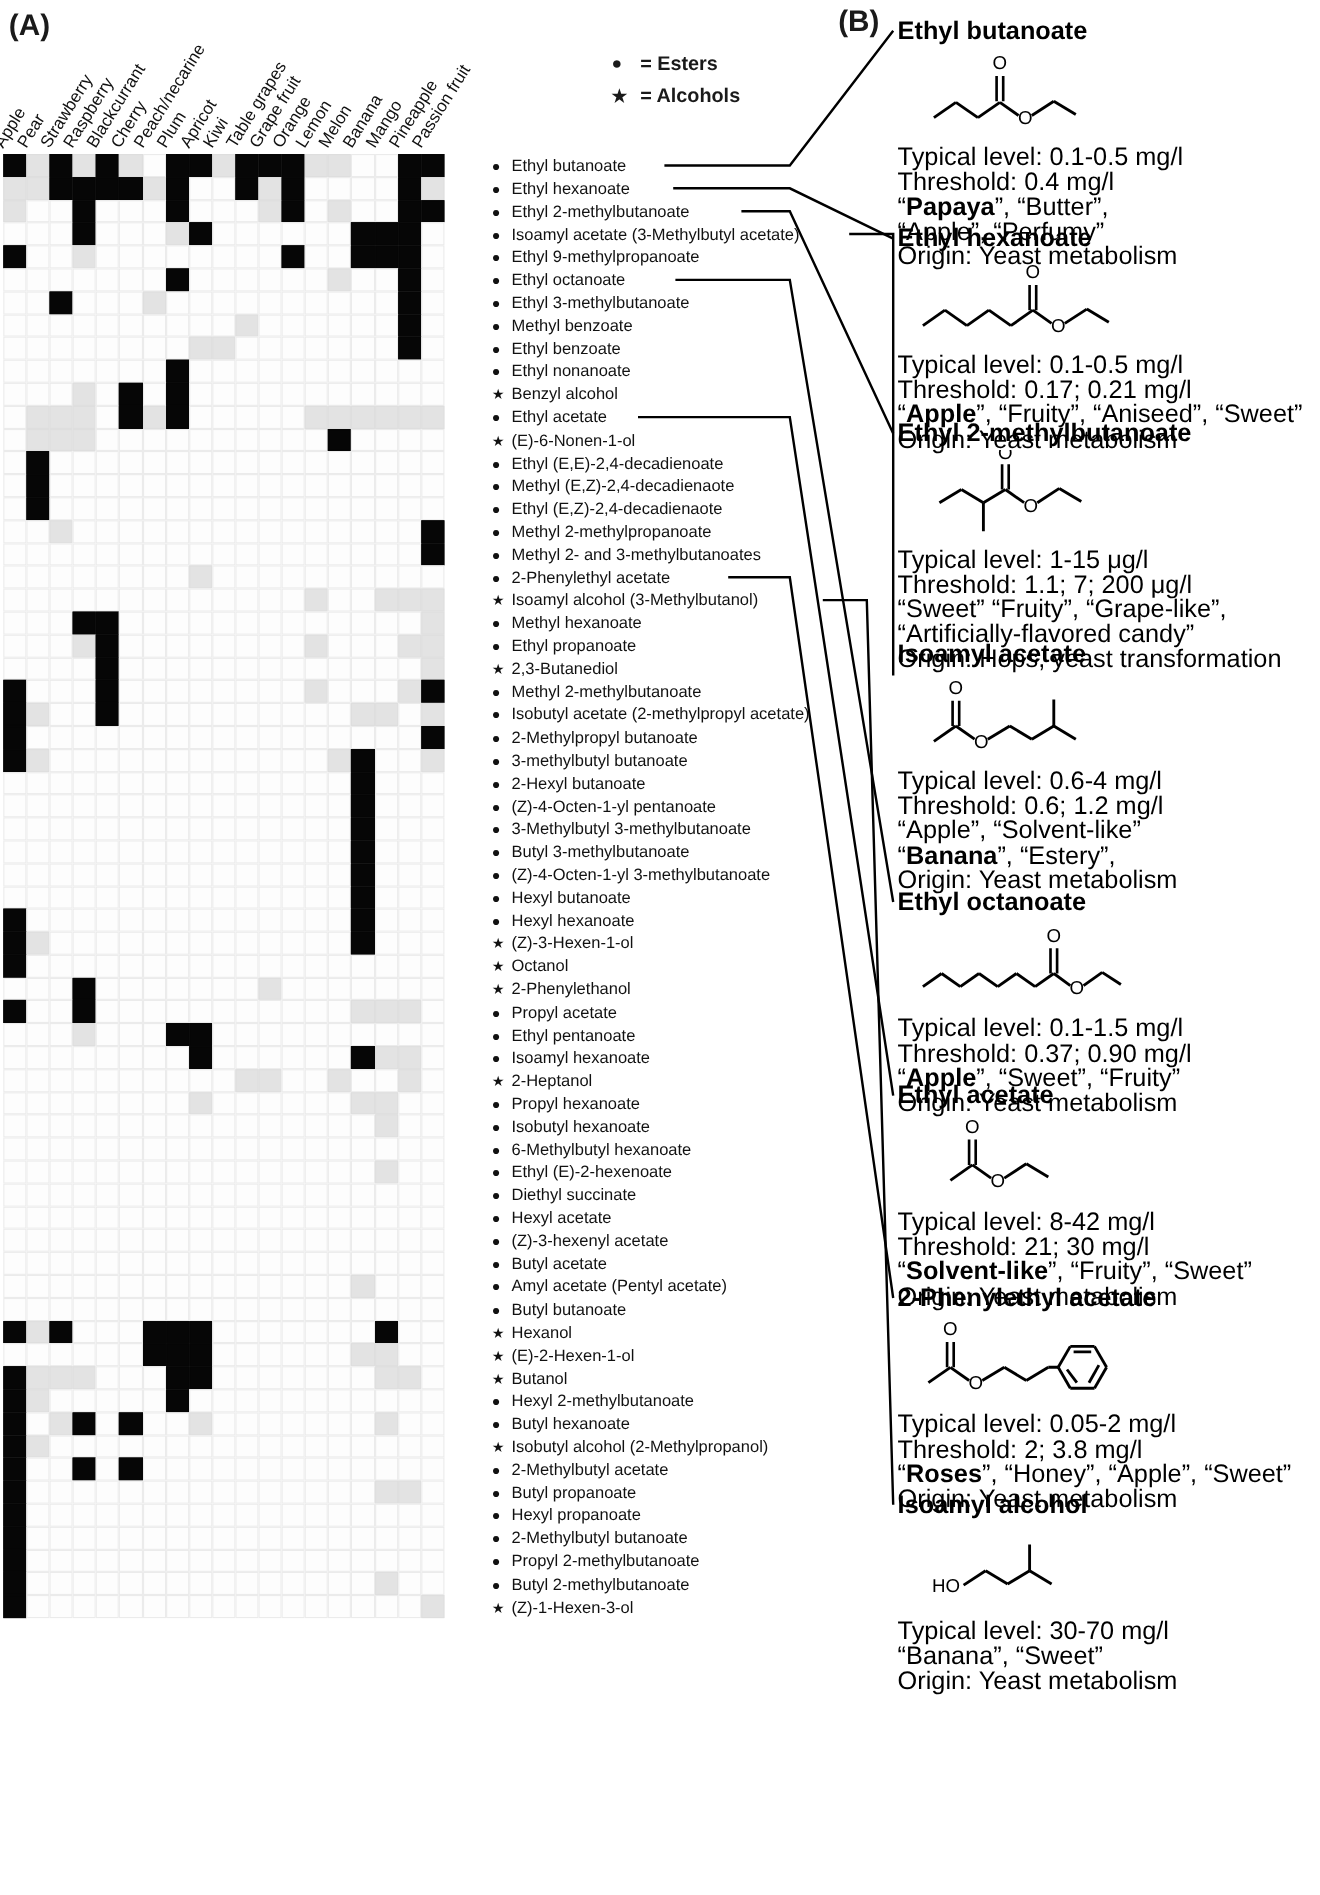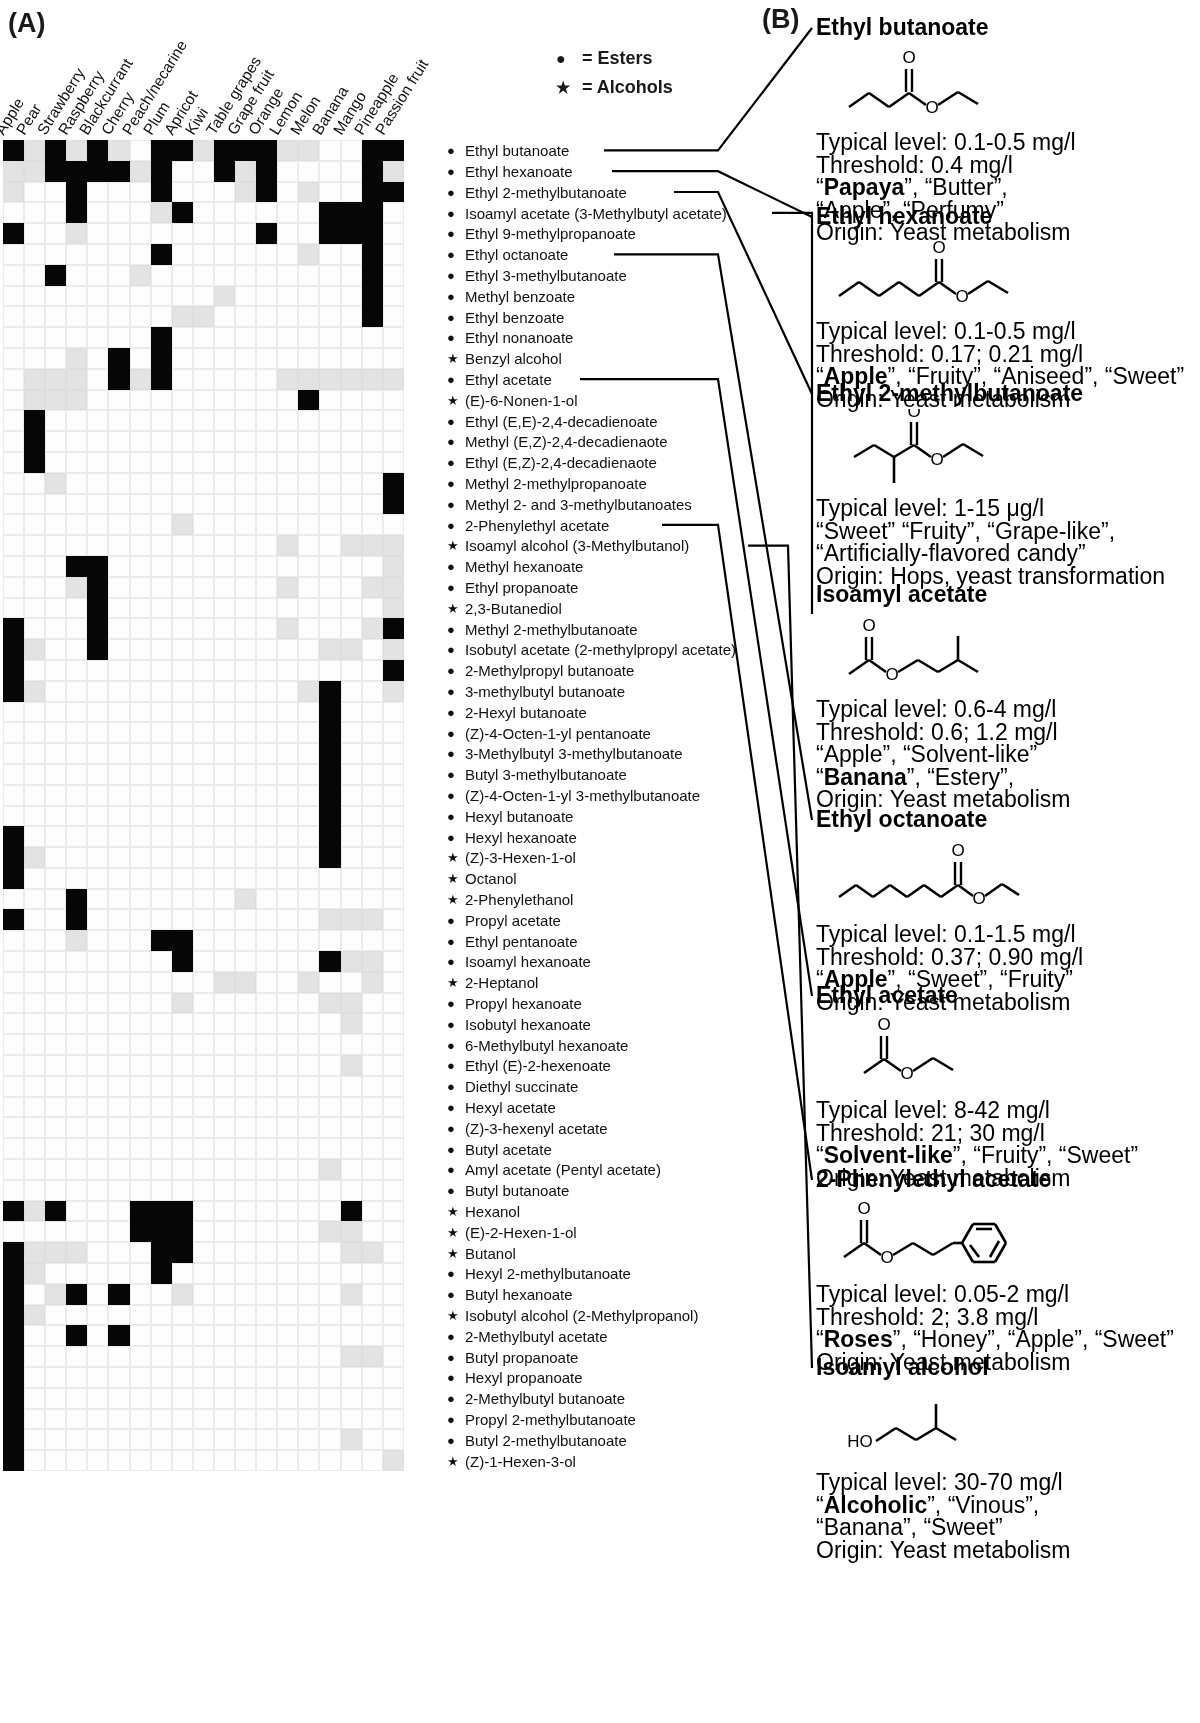--- a/index.html
+++ b/index.html
@@ -1736,20 +1736,21 @@
         <line x1="60" y1="48" x2="80" y2="36" stroke="#000" stroke-width="2.6"></line>
         <line x1="80" y1="36" x2="97" y2="48" stroke="#000" stroke-width="2.6"></line>
         <line x1="109" y1="48" x2="129" y2="35" stroke="#000" stroke-width="2.6"></line>
         <line x1="129" y1="35" x2="149" y2="47" stroke="#000" stroke-width="2.6"></line>
         <line x1="77" y1="36" x2="77" y2="13" stroke="#000" stroke-width="2.4"></line>
         <line x1="83" y1="36" x2="83" y2="13" stroke="#000" stroke-width="2.4"></line>
         <text x="80" y="8" font-size="17" text-anchor="middle" fill="#000">O</text>
         <text x="103" y="56" font-size="17" text-anchor="middle" fill="#000">O</text>
       </svg>
       <div class="tline">Typical level: 1-15 μg/l</div>
+      <div class="tline">Threshold: 1.1; 7; 200 μg/l</div>
       <div class="tline">“Sweet” “Fruity”, “Grape-like”,</div>
       <div class="tline">“Artificially-flavored candy”</div>
       <div class="tline">Origin: Hops, yeast transformation</div>
     </div>
     <div class="entry" style="top: 581px;">
       <h3>Isoamyl acetate</h3>
       <svg width="200" height="86" viewBox="0 0 200 86" class="struct">
         <line x1="15" y1="64" x2="35" y2="50" stroke="#000" stroke-width="2.6"></line>
         <line x1="35" y1="50" x2="52" y2="62" stroke="#000" stroke-width="2.6"></line>
         <line x1="64" y1="62" x2="84" y2="50" stroke="#000" stroke-width="2.6"></line>
@@ -1840,17 +1841,16 @@
       <h3>Isoamyl alcohol</h3>
       <svg width="200" height="86" viewBox="0 0 200 86" class="struct">
         <line x1="42" y1="58" x2="62" y2="45" stroke="#000" stroke-width="2.6"></line>
         <line x1="62" y1="45" x2="82" y2="57" stroke="#000" stroke-width="2.6"></line>
         <line x1="82" y1="57" x2="102" y2="45" stroke="#000" stroke-width="2.6"></line>
         <line x1="102" y1="45" x2="102" y2="21" stroke="#000" stroke-width="2.6"></line>
         <line x1="102" y1="45" x2="122" y2="57" stroke="#000" stroke-width="2.6"></line>
         <text x="26" y="64" font-size="17" text-anchor="middle" fill="#000">HO</text>
       </svg>
       <div class="tline">Typical level: 30-70 mg/l</div>
-      <div class="tline">“<b>Alcoholic</b>”, “Vinous”,</div>
       <div class="tline">“Banana”, “Sweet”</div>
       <div class="tline">Origin: Yeast metabolism</div>
     </div>
   </div>
 
 </body></html>

